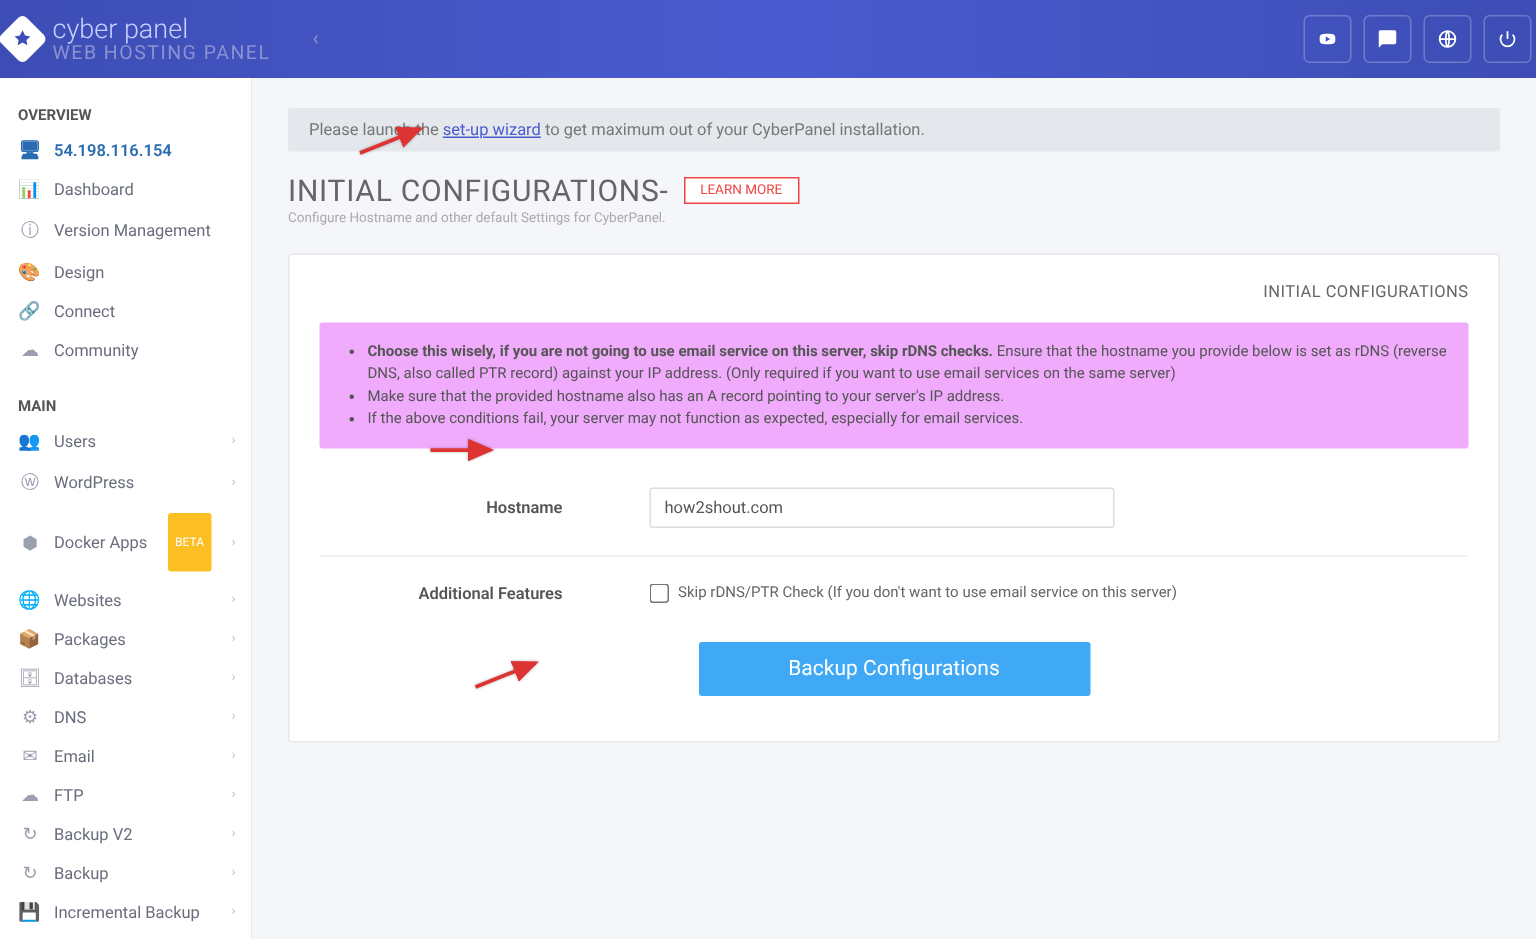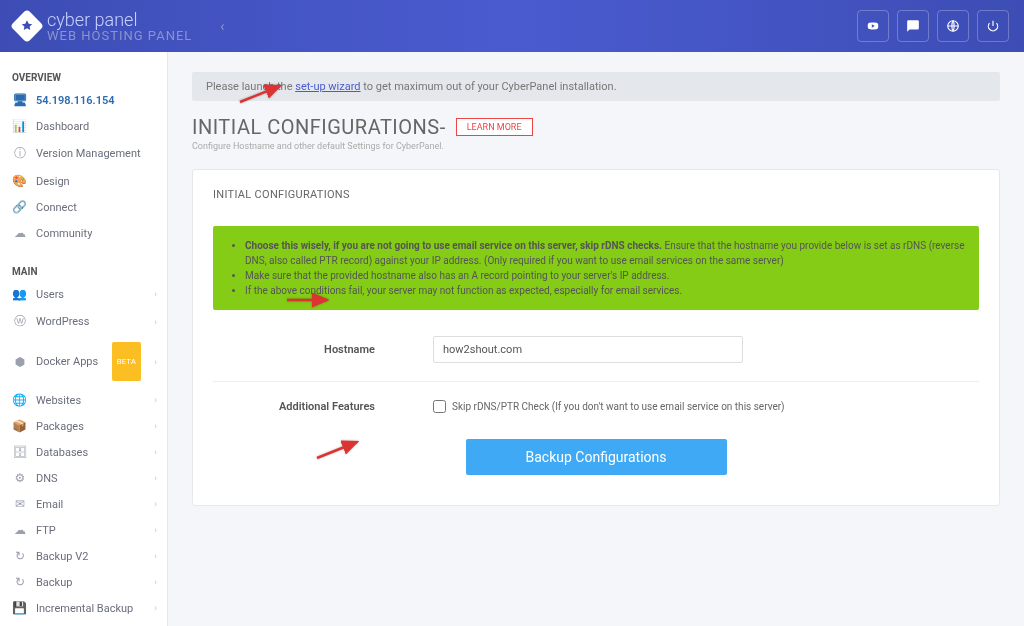--- a/index.html
+++ b/index.html
@@ -1,17 +1,17 @@
 <!DOCTYPE html>
 <html><head>
 <meta charset="utf-8">
 <style>
 *{margin:0;padding:0;box-sizing:border-box;font-family:-apple-system,BlinkMacSystemFont,"Segoe UI",Roboto,sans-serif;}
 body{width:1024px;height:626px;overflow:hidden;background:#f5f6fa;}
-.topbar{height:52px;background:linear-gradient(90deg,#3d4db5 0%,#4a5bd0 50%,#3d4db5 100%);display:flex;align-items:center;padding:0 15px;justify-content:space-between;}
+.topbar{height:52px;background:linear-gradient(90deg,#3d4db5 0%,#4a5bd0 50%,#3d4db5 100%);display:flex;align-items:center;padding:0 3px;justify-content:space-between;}
 .logo-section{display:flex;align-items:center;gap:8px;}
 .logo-badge{width:24px;height:24px;background:#fff;border-radius:4px;display:flex;align-items:center;justify-content:center;transform:rotate(45deg);}
 .logo-badge svg{transform:rotate(-45deg);}
 .logo-text{color:#c8d0ff;font-size:18px;font-weight:300;}
 .logo-sub{color:#8a93d0;font-size:13px;letter-spacing:1px;display:block;margin-top:-2px;}
 .collapse-btn{color:#8a93d0;margin-left:20px;font-size:14px;}
 .topbar-right{display:flex;gap:8px;}
 .top-icon{width:32px;height:32px;border:1px solid rgba(255,255,255,0.25);border-radius:4px;display:flex;align-items:center;justify-content:center;color:#fff;font-size:14px;cursor:pointer;}
 .container{display:flex;height:calc(100% - 52px);}
 .sidebar{width:168px;background:#fff;overflow-y:auto;border-right:1px solid #e8e8e8;}
@@ -24,22 +24,22 @@
 .badge{font-size:8px;padding:15px 5px;border-radius:2px;margin-left:auto;margin-right:14px;text-align:right;}
 .badge-beta{background:#fbbf24;color:#fff;}
 .main{flex:1;padding:20px 24px;overflow-y:auto;}
 .notice-bar{background:#e4e7eb;padding:8px 14px;font-size:11px;color:#777;border-radius:2px;}
 .notice-bar a{color:#4a5bd0;}
 .page-header{margin-top:14px;display:flex;align-items:center;gap:10px;}
 .page-title{font-size:20px;color:#666;font-weight:400;letter-spacing:0.5px;}
 .learn-more-btn{border:1px solid #ef4444;color:#ef4444;font-size:9px;padding:3px 10px;background:#fff;cursor:pointer;}
 .page-subtitle{font-size:9px;color:#aaa;margin-top:2px;}
 .card{background:#fff;border:1px solid #e8e8e8;border-radius:3px;margin-top:18px;padding:18px 20px 30px;}
-.card-title{font-size:11px;color:#666;letter-spacing:0.3px;margin-bottom:25px;}
-.info-box{background:#84cc16;padding:12px 14px;border-radius:2px;}
+.card-title{font-size:11px;color:#666;letter-spacing:0.3px;margin-bottom:14px;text-align:right;}
+.info-box{background:#f0abfc;padding:12px 14px;border-radius:2px;}
 .info-box ul{list-style:disc;padding-left:18px;}
 .info-box li{font-size:10px;color:#555;line-height:1.5;}
 .info-box strong{font-weight:700;}
 .form-row{display:flex;align-items:center;margin-top:26px;gap:40px;}
 .form-label{width:180px;text-align:right;font-size:11px;color:#555;font-weight:600;padding-right:18px;}
 .form-input{width:310px;padding:6px 9px;border:1px solid #ddd;border-radius:2px;font-size:11px;color:#555;}
 .checkbox-row{display:flex;align-items:center;font-size:10px;color:#666;}
 .checkbox-row input{margin-right:6px;}
 .divider{height:1px;background:#eee;margin:18px 0;}
 .submit-btn{display:block;margin:26px auto 0;background:#3fa9f5;color:#fff;border:none;padding:10px 60px;font-size:14px;cursor:pointer;border-radius:2px;}

